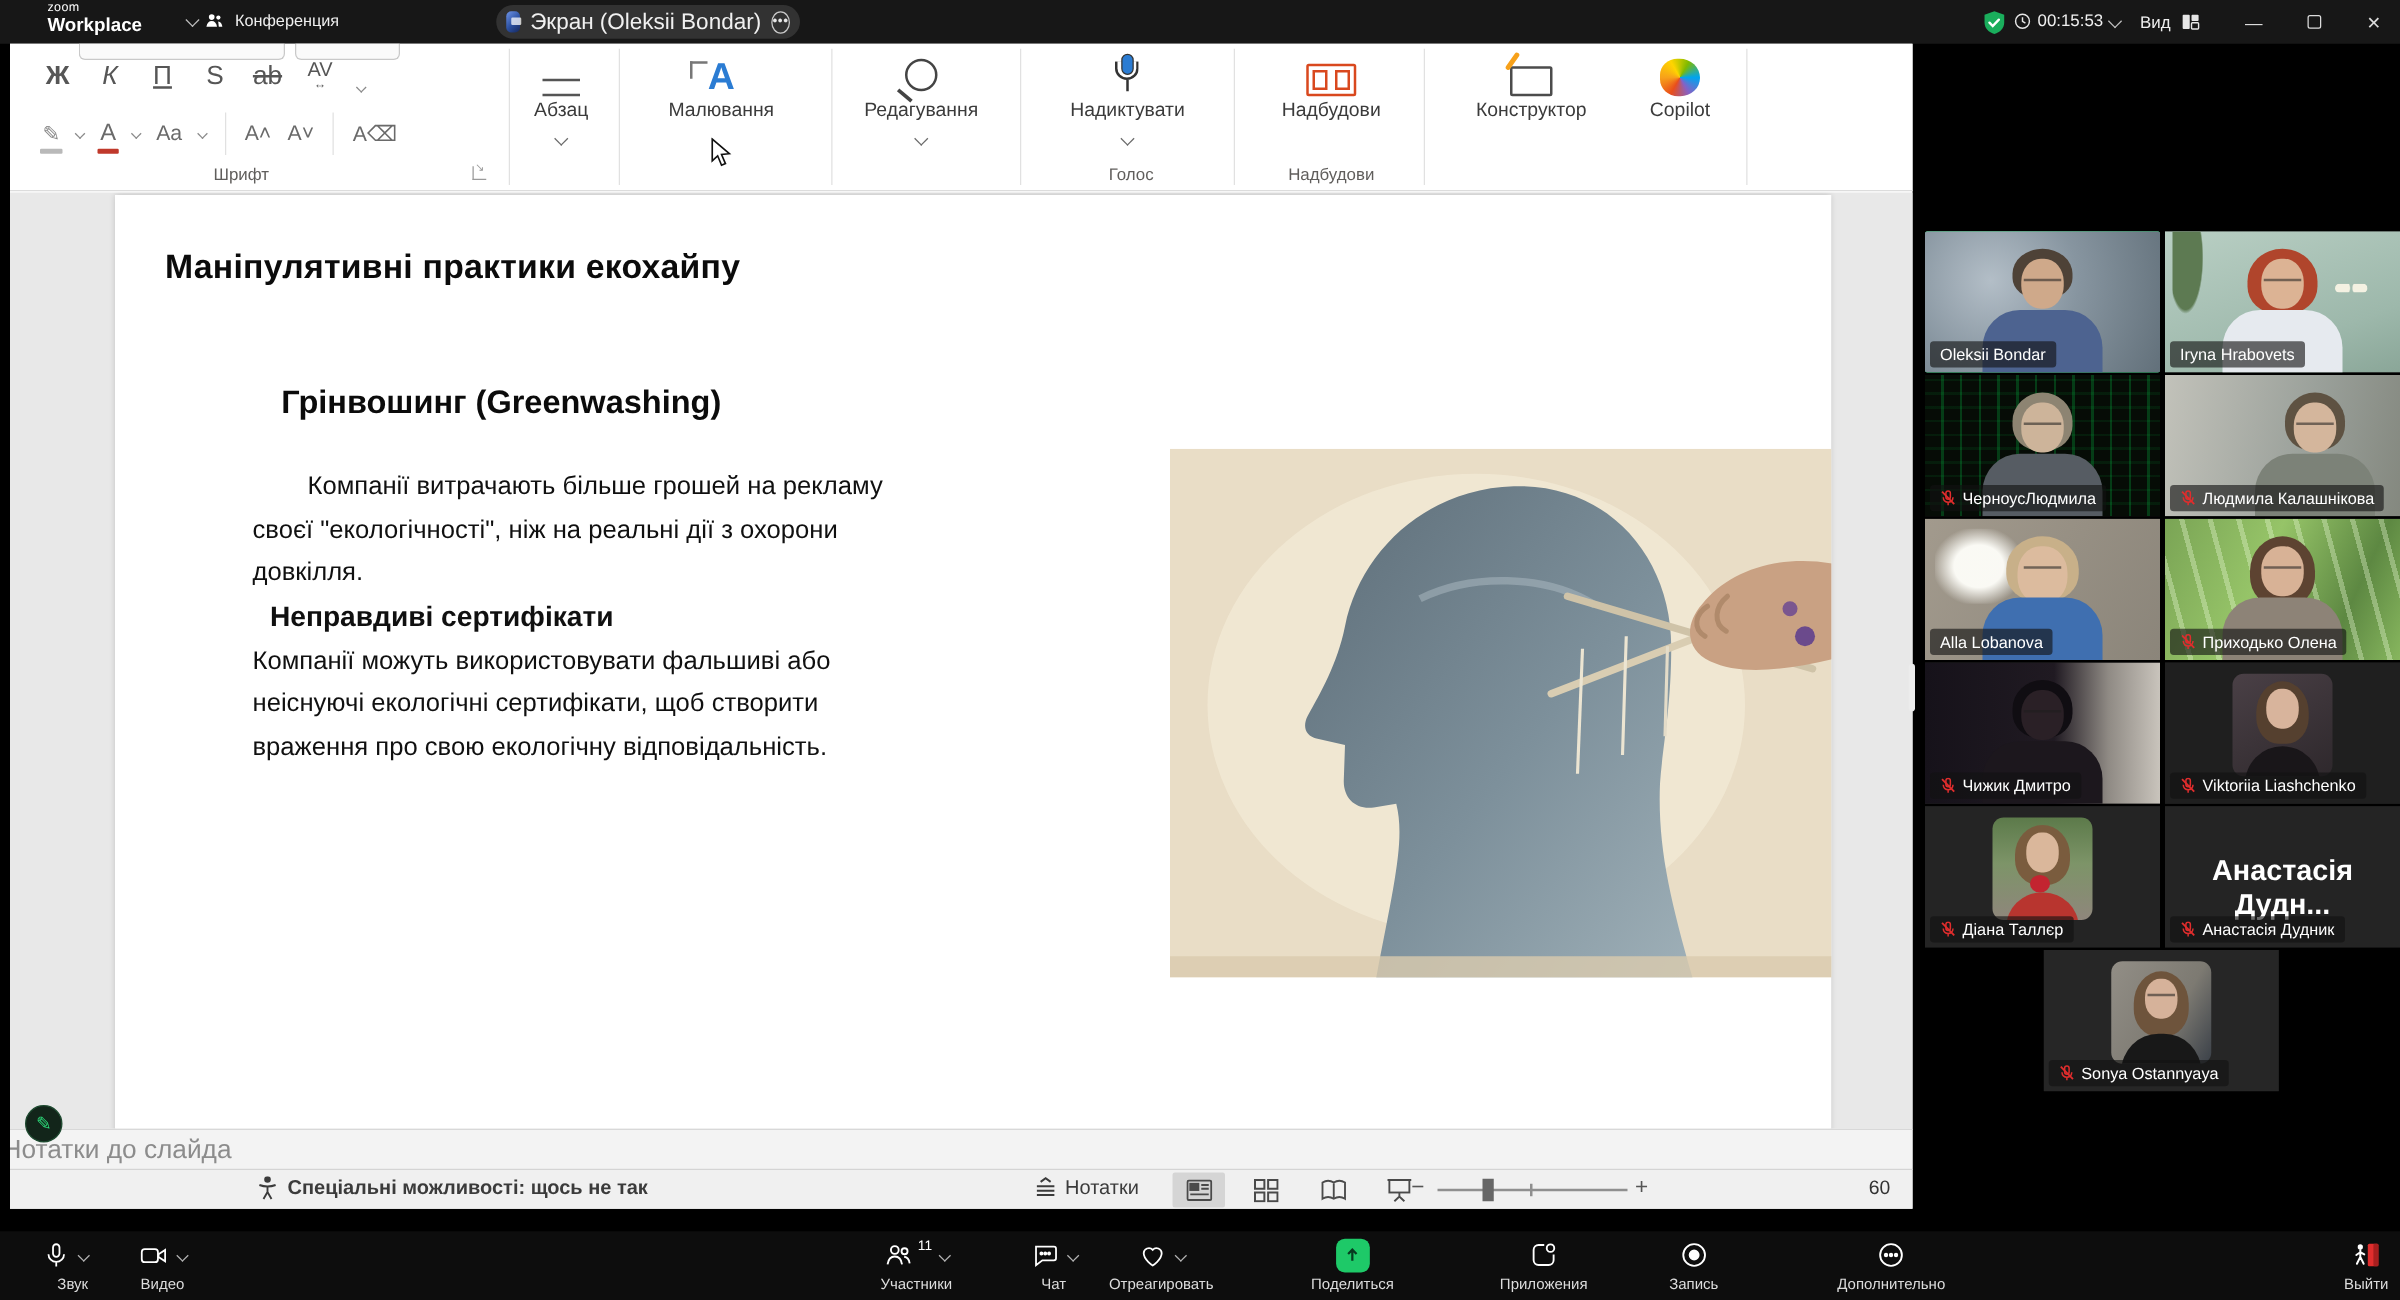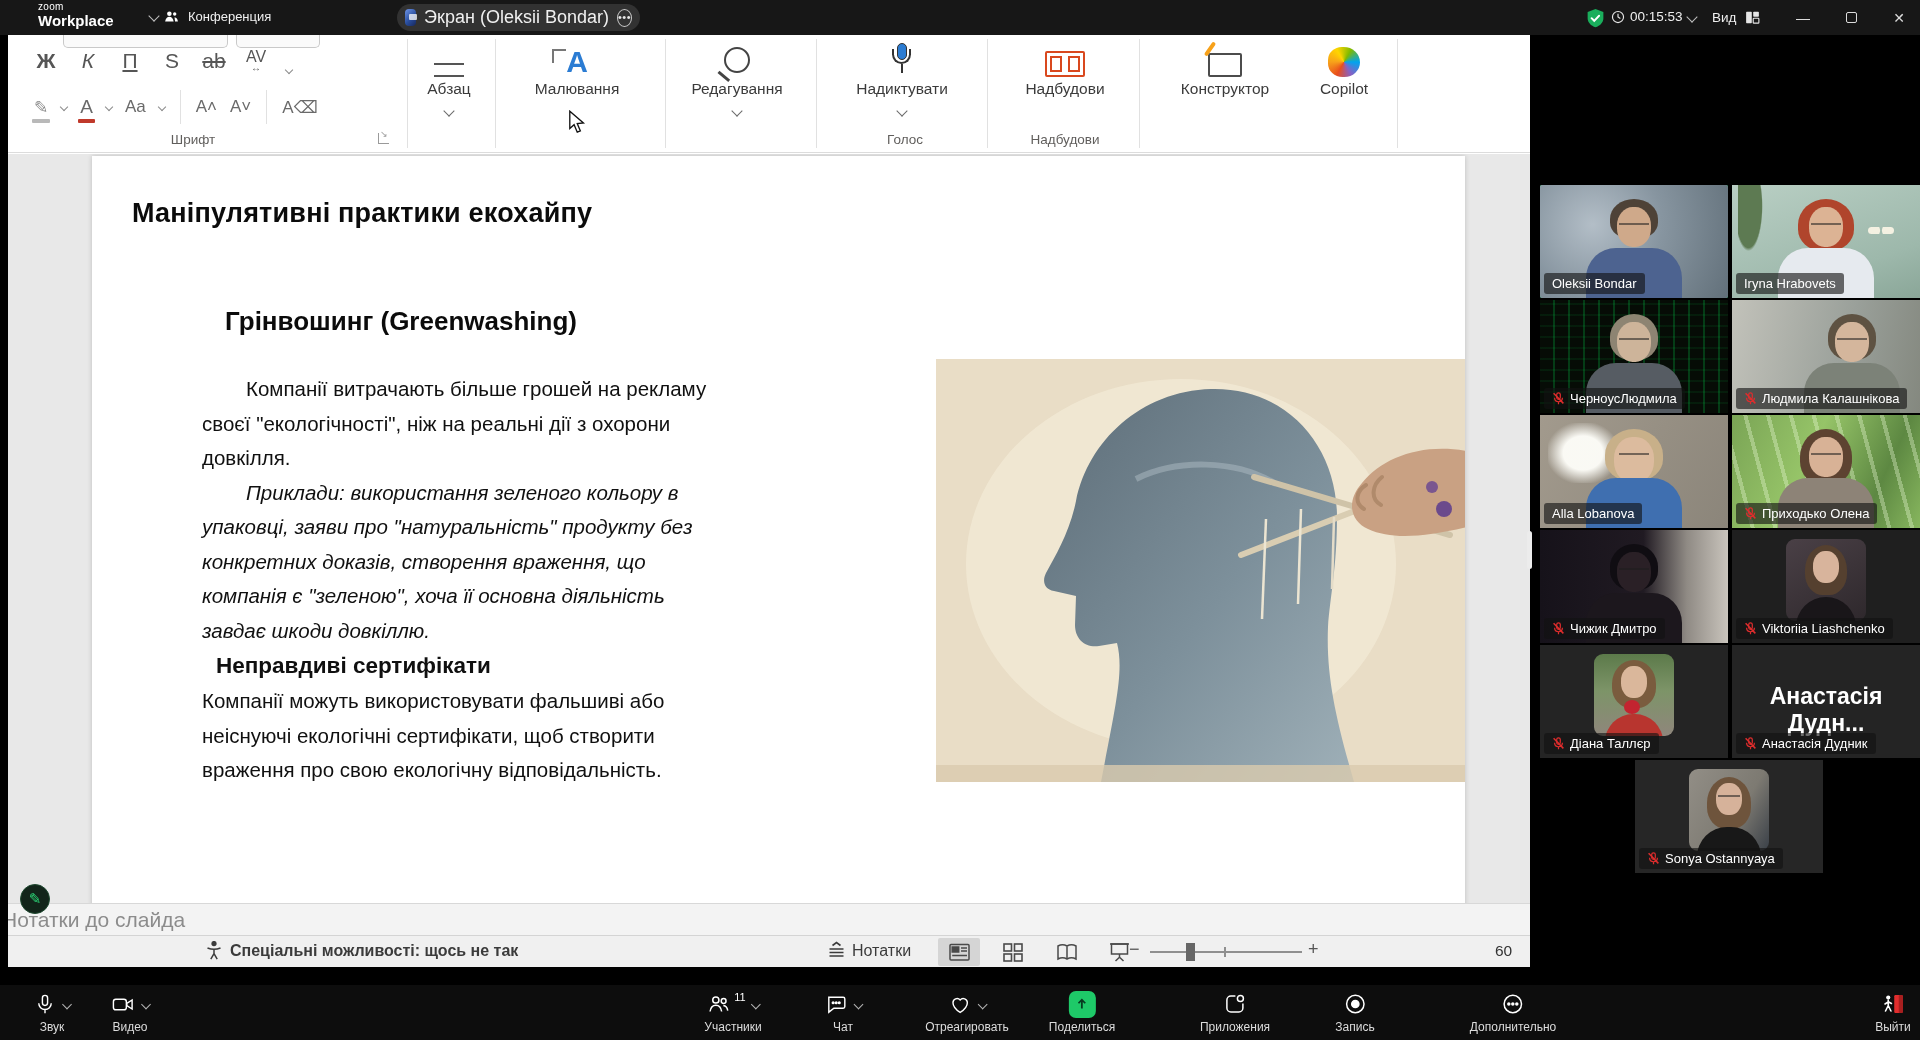--- a/index.html
+++ b/index.html
@@ -338,25 +338,20 @@
     </div>
 
     <div class="slide-area">
       <div class="slide">
         <div class="sl-title">Маніпулятивні практики екохайпу</div>
         <div class="sl-subtitle">Грінвошинг (Greenwashing)</div>
         <div class="sl-body" id="slide-body">
             <p class="p-normal ind">Компанії витрачають більше грошей на рекламу
 своєї "екологічності", ніж на реальні дії з охорони
 довкілля.</p>
-            <p class="p-italic ind">Приклади: використання зеленого кольору в
-упаковці, заяви про "натуральність" продукту без
-конкретних доказів, створення враження, що
-компанія є "зеленою", хоча її основна діяльність
-завдає шкоди довкіллю.</p>
             <p class="p-heading">Неправдиві сертифікати</p>
             <p class="p-normal">Компанії можуть використовувати фальшиві або
 неіснуючі екологічні сертифікати, щоб створити
 враження про свою екологічну відповідальність.</p>
           </div>
 
         <svg class="sl-img" viewBox="0 0 531 423">
           <defs>
             <linearGradient id="hg" x1="0" y1="0" x2="1" y2="1">
               <stop offset="0" stop-color="#5d6d78"></stop>
@@ -614,21 +609,21 @@
               <line x1="2" y1="1.5" x2="14" y2="14" stroke-width="1.8"></line>
             </svg>
           </span>
           <span>Sonya Ostannyaya</span>
         </div>
       </div>
     </aside>
   <div class="resize-handle"></div>
 
   <footer class="toolbar" id="toolbar">
-      <div class="tb-item" style="left: 52px;">
+      <div class="tb-item" style="left: 52px; align-items: flex-end;">
         <div class="ic-row">
           <svg class="lic" width="23" height="25" viewBox="0 0 24 24" fill="none" stroke="#fff" stroke-width="1.5">
             <rect x="9.3" y="2.5" width="5.4" height="10.5" rx="2.7"></rect>
             <path d="M5.5 10.8a6.5 6.5 0 0 0 13 0M12 17.5V21"></path>
           </svg>
           <i class="chev"></i>
         </div>
         <div class="tlabel">Звук</div>
       </div>
       <div class="tb-item" style="left: 130px;">
@@ -659,21 +654,21 @@
           <svg class="lic" width="24" height="23" viewBox="0 0 24 24" fill="none" stroke="#fff" stroke-width="1.5">
             <path d="M4.5 4.5h15a1.7 1.7 0 0 1 1.7 1.7v8a1.7 1.7 0 0 1-1.7 1.7H9.8L4.5 20z"></path>
             <circle cx="9" cy="10.2" r=".9" fill="#fff"></circle>
             <circle cx="12.2" cy="10.2" r=".9" fill="#fff"></circle>
             <circle cx="15.4" cy="10.2" r=".9" fill="#fff"></circle>
           </svg>
           <i class="chev"></i>
         </div>
         <div class="tlabel">Чат</div>
       </div>
-      <div class="tb-item" style="left: 967px;">
+      <div class="tb-item" style="left: 929px;">
         <div class="ic-row">
           <svg class="lic" width="24" height="23" viewBox="0 0 24 24" fill="none" stroke="#fff" stroke-width="1.5">
             <path d="M12 20.2S4.5 15.4 4.5 10.1A4.3 4.3 0 0 1 12 7.2a4.3 4.3 0 0 1 7.5 2.9c0 5.3-7.5 10.1-7.5 10.1z"></path>
           </svg>
           <i class="chev"></i>
         </div>
         <div class="tlabel">Отреагировать</div>
       </div>
       <div class="tb-item" style="left: 1082px;">
         <div class="ic-row">

